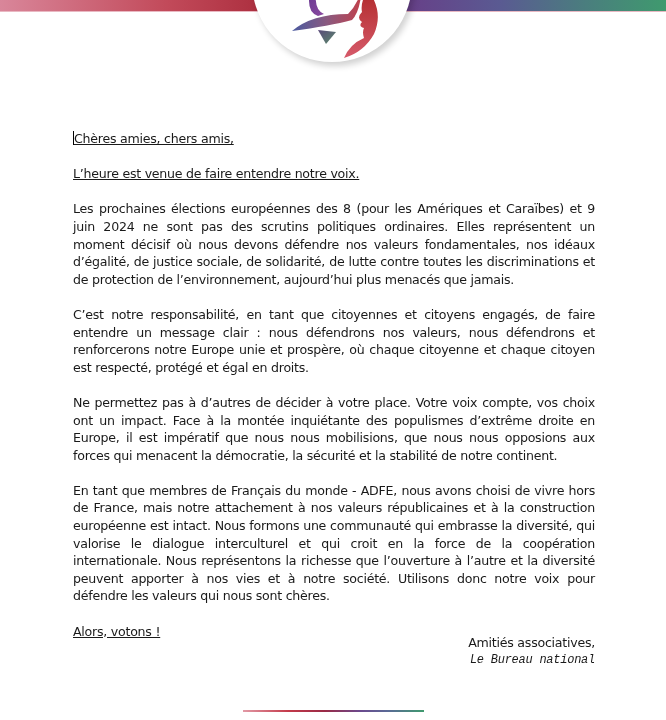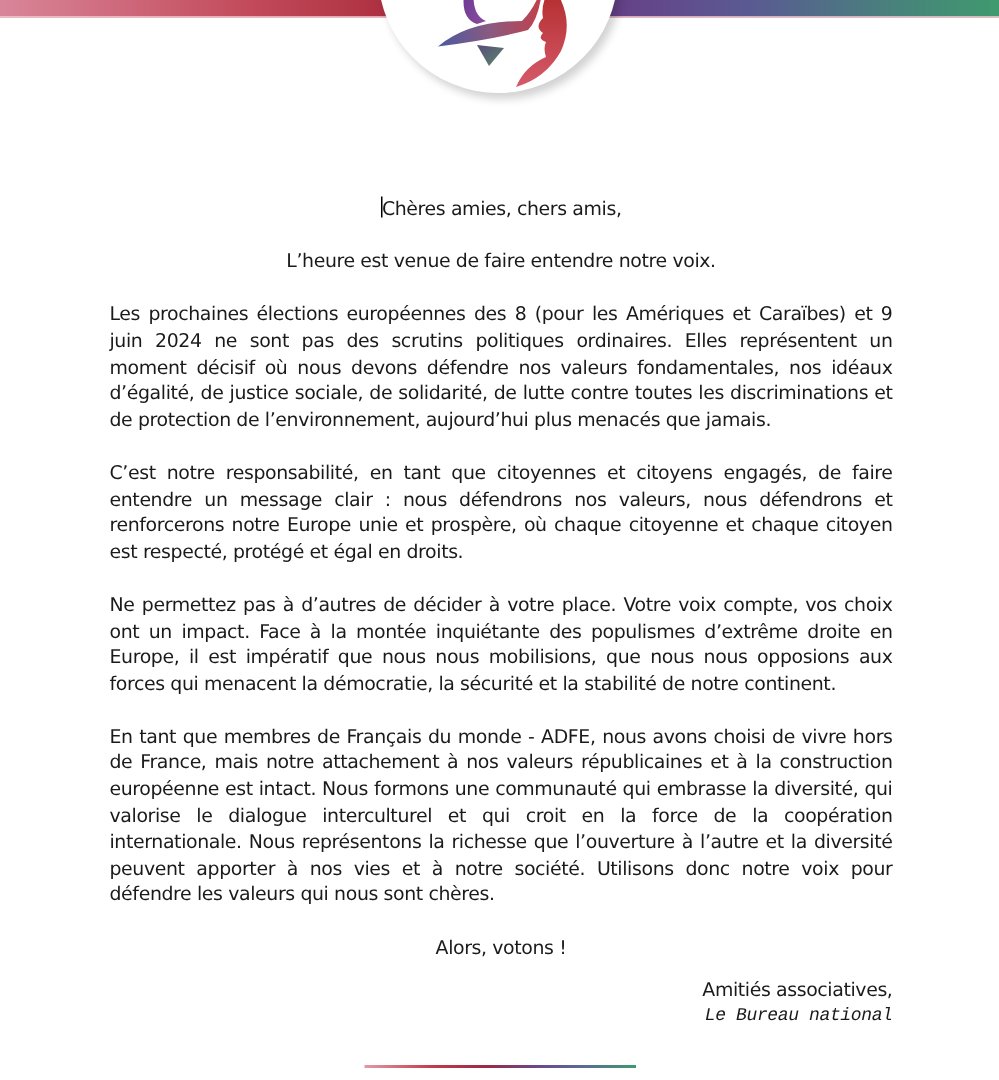--- a/index.html
+++ b/index.html
@@ -7,23 +7,23 @@
          font-family: "DejaVu Sans", sans-serif; color: #1a1a1a; }
   .top-bar { position: absolute; left: 0; top: 0; width: 666px; height: 11px;
     background: linear-gradient(90deg, #d9869a 0%, #c24a5a 25%, #a82a3a 42%, #8a2a4a 50%, #6a3a86 58%, #5a5a92 75%, #4a7e7e 88%, #3f9a6e 100%); }
   .top-bar-line { position: absolute; left: 0; top: 11px; width: 666px; height: 1px; background: #e9b8c2; }
   .logo { position: absolute; left: 252px; top: -98px; width: 160px; height: 160px; border-radius: 50%;
           background: #ffffff; box-shadow: 3px 4px 6px rgba(0,0,0,0.18); overflow: hidden; }
   .logo svg { position: absolute; left: 0; top: 0; width: 160px; height: 160px; }
   .letter { position: absolute; left: 73px; top: 130px; width: 522px;
             font-size: 12.6px; line-height: 17.6px; letter-spacing: -0.25px; }
   .letter p { margin: 0 0 17.6px 0; text-align: justify; }
-  .letter p.left { text-align: center; }
+  .letter p.left { text-align: left; text-decoration: underline; }
   .cursor { display: inline-block; width: 1px; height: 14px; background: #000; vertical-align: -2px; margin-right: 0; }
-  .signature { position: absolute; right: 71px; top: 651px; text-align: right;
+  .signature { position: absolute; right: 71px; top: 634px; text-align: right;
                font-size: 12.6px; line-height: 17.6px; letter-spacing: -0.25px; }
   .signature .sig-italic { font-style: italic; font-size: 12px; font-family: Liberation Mono, monospace; }
   .bottom-line { position: absolute; left: 243px; top: 710px; width: 181px; height: 2px;
     background: linear-gradient(90deg, #e29aa6 0%, #c43a4a 25%, #9a2a46 45%, #6a4a8e 65%, #5a6a96 80%, #3f9a6e 100%); }
 </style>
 </head>
 <body>
 
 <div class="top-bar"></div>
 <div class="top-bar-line"></div>

